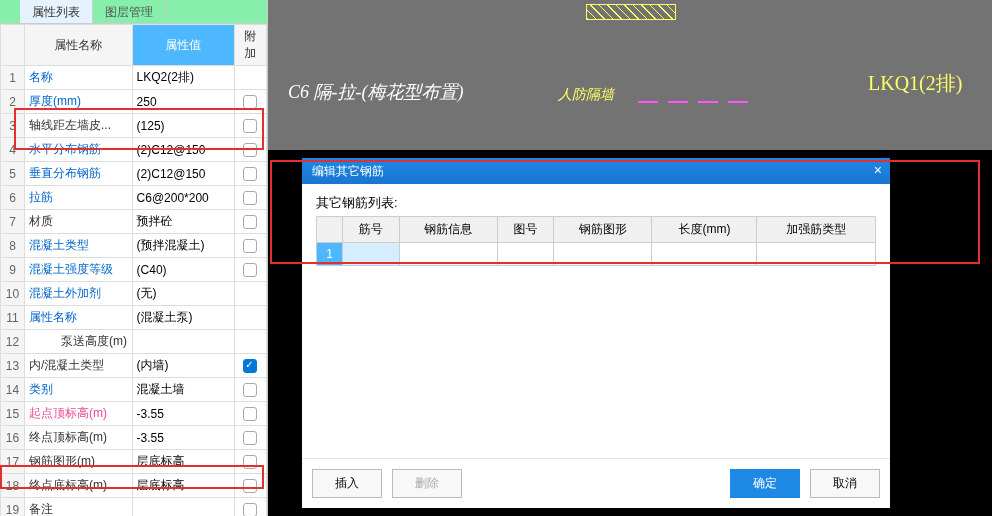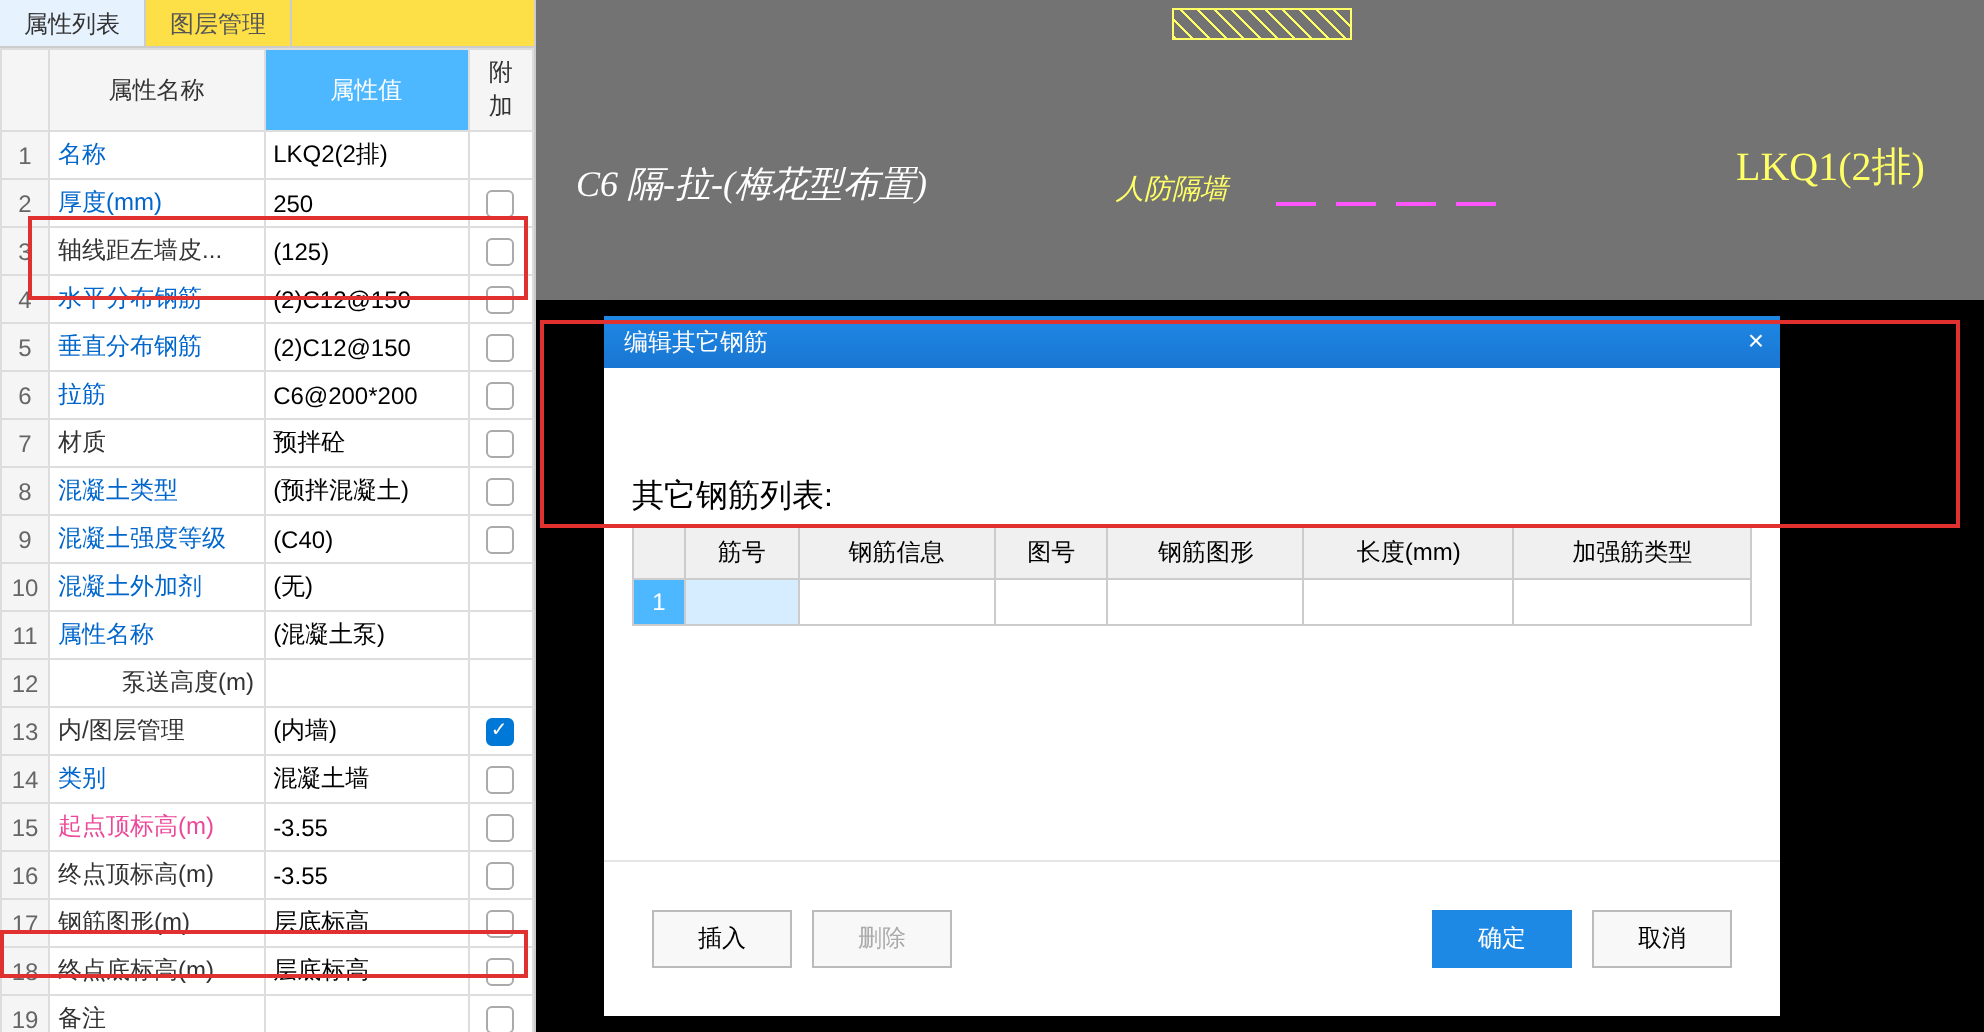--- a/index.html
+++ b/index.html
@@ -1,19 +1,19 @@
 <!DOCTYPE html>
 <html><head>
 <meta charset="utf-8">
 <style>
   * { box-sizing: border-box; margin: 0; padding: 0; }
   body { font-family: "Microsoft YaHei", Arial, sans-serif; font-size: 12px; background: #000; width: 992px; height: 516px; overflow: hidden; position: relative; }
 
   .left-panel { position: absolute; left: 0; top: 0; width: 268px; height: 516px; background: #fff; border-right: 1px solid #ccc; }
-  .tabs { display: flex; height: 24px; background: #fde047; border-bottom: 1px solid #ccc; }
+  .tabs { display: flex; height: 24px; background: #86efac; border-bottom: 1px solid #ccc; padding-left: 20px; }
   .tab { padding: 4px 12px; font-size: 12px; color: #555; border-right: 1px solid #ccc; cursor: pointer; }
   .tab.active { background: #e6f3ff; color: #333; }
 
   .prop-table { width: 100%; border-collapse: collapse; font-size: 12px; }
   .prop-table th { background: #f5f5f5; border: 1px solid #ddd; padding: 3px 4px; font-weight: normal; text-align: center; color: #333; }
   .prop-table th.highlight { background: #4db8ff; color: #fff; }
   .prop-table td { border: 1px solid #ddd; padding: 3px 4px; height: 20px; }
   .prop-table .num { width: 22px; text-align: center; background: #f5f5f5; color: #666; }
   .prop-table .name { width: 100px; color: #0066cc; }
   .prop-table .val { width: 95px; }
@@ -33,27 +33,27 @@
   .cad-l1 { left: 20px; top: 80px; color: #fff; font-size: 18px; }
   .cad-l2 { left: 290px; top: 86px; color: #ffff66; font-size: 14px; }
   .cad-l3 { left: 600px; top: 70px; color: #ffff66; font-size: 20px; font-style: normal; }
   .dash { position: absolute; left: 370px; top: 92px; }
   .dash span { display: inline-block; width: 20px; height: 2px; background: #ff55ff; margin-right: 10px; }
 
   .dialog { position: absolute; left: 302px; top: 158px; width: 588px; height: 350px; background: #fff; box-shadow: 0 0 8px rgba(0,0,0,.4); z-index: 40; display: flex; flex-direction: column; }
   .dialog-title { height: 26px; background: linear-gradient(#1e88e5,#1976d2); color: #fff; padding: 5px 10px; font-size: 12px; position: relative; }
   .dialog-close { position: absolute; right: 8px; top: 4px; color: #fff; cursor: pointer; font-size: 14px; }
   .dialog-body { flex: 1; padding: 10px 14px 0 14px; background: #fff; overflow: auto; }
-  .list-label { font-size: 16px; margin-bottom: 4px; margin-top: 44px; }
+  .list-label { font-size: 13px; margin-bottom: 4px; }
   .grid-tbl { width: 100%; border-collapse: collapse; font-size: 12px; }
   .grid-tbl th { background: #f0f0f0; border: 1px solid #ccc; padding: 4px; font-weight: normal; text-align: center; }
   .grid-tbl td { border: 1px solid #ccc; padding: 4px; height: 22px; }
   .grid-tbl .rn { width: 26px; text-align: center; background: #4db8ff; color: #fff; }
   .grid-tbl td.sel { background: #d6ecff; }
-  .dialog-foot { padding: 24px; border-top: 1px solid #e5e5e5; display: flex; gap: 10px; }
+  .dialog-foot { padding: 10px; border-top: 1px solid #e5e5e5; display: flex; gap: 10px; }
   .btn { padding: 5px 22px; border: 1px solid #bbb; background: #f8f8f8; font-size: 12px; cursor: pointer; }
   .btn.disabled { color: #aaa; }
   .btn.primary { background: #1e88e5; color: #fff; border-color: #1e88e5; }
   .spacer { flex: 1; }
 </style>
 </head>
 <body>
 
 <div class="left-panel">
   <div class="tabs">
@@ -137,21 +137,21 @@
           <td class="extra"></td>
         </tr>
         <tr>
           <td class="num">12</td>
           <td class="name" style="color: rgb(51, 51, 51); padding-left: 36px;">泵送高度(m)</td>
           <td class="val"></td>
           <td class="extra"></td>
         </tr>
         <tr>
           <td class="num">13</td>
-          <td class="name" style="color: rgb(51, 51, 51);">内/图层管理</td>
+          <td class="name" style="color: rgb(51, 51, 51);">内/混凝土类型</td>
           <td class="val">(内墙)</td>
           <td class="extra"><span class="chk on"></span></td>
         </tr>
         <tr>
           <td class="num">14</td>
           <td class="name">类别</td>
           <td class="val">混凝土墙</td>
           <td class="extra"><span class="chk"></span></td>
         </tr>
         <tr>

